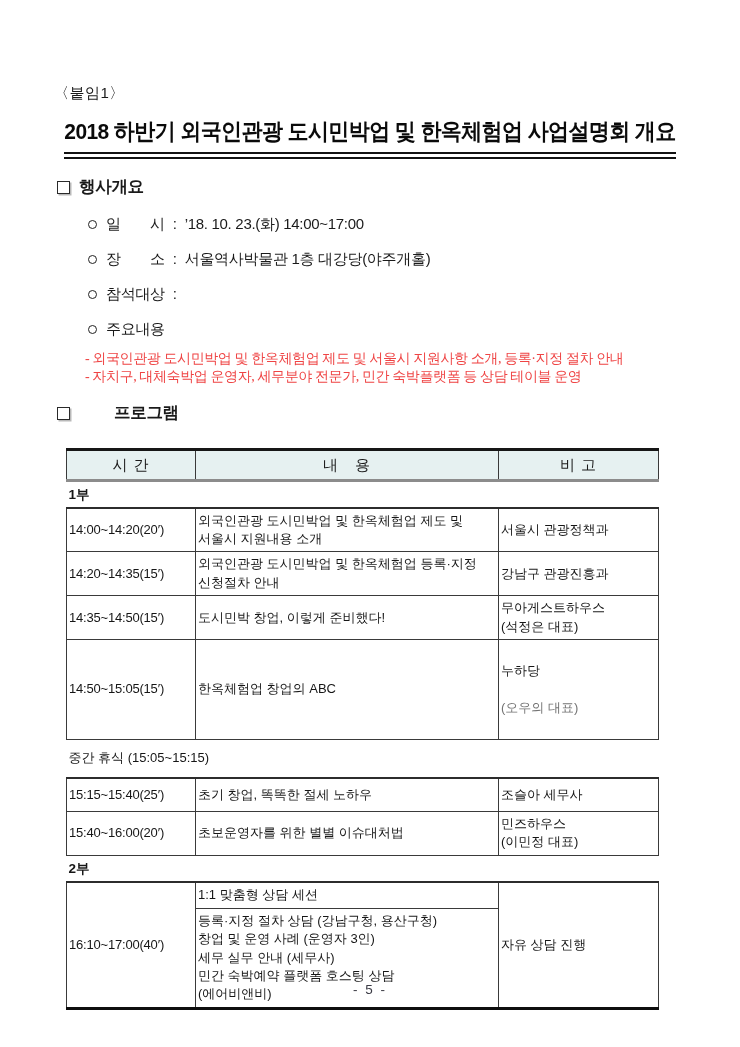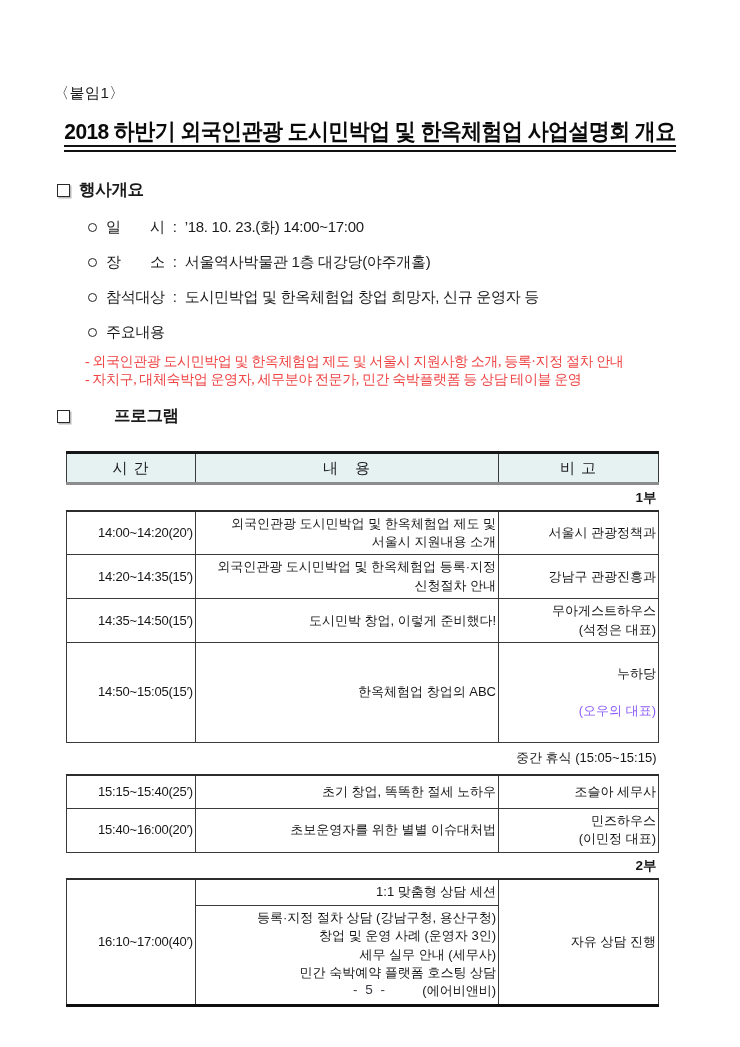--- a/index.html
+++ b/index.html
@@ -17,40 +17,41 @@
   .attachment {
     margin: 84px 0 0 54px;
     font-size: 15px;
     font-weight: 500;
     letter-spacing: 0.5px;
   }
   .title-band {
     margin: 14px 64px 0 64px;
     text-align: center;
     border-bottom: 7px double #121212;
+    padding-bottom: 7px;
   }
   .title-band h1 {
     font-size: 21px;
     font-weight: 800;
     letter-spacing: -0.6px;
     white-space: nowrap;
     transform: scaleY(1.08);
     color: #0a0a0a;
   }
   
   .sec-heading {
     display: flex;
     align-items: center;
     gap: 9px;
     margin-left: 57px;
     font-size: 16.5px;
     font-weight: 700;
     letter-spacing: -0.3px;
   }
-  .sec-heading.first { margin-top: 27px; }
+  .sec-heading.first { margin-top: 17px; }
   .sec-heading.second { margin-top: 16px; gap: 44px; }
   .sq-icon {
     width: 13px; height: 13px;
     border: 1.6px solid #2a2a2a;
     background: #fff;
     box-shadow: 1.5px 1.5px 0 #b9b9b9;
     flex: 0 0 auto;
   }
   
   .ov-item {
@@ -95,21 +96,21 @@
     border-bottom: 3px solid #8c8c8c;
     height: 31px;
     font-size: 15px;
     font-weight: 400;
     white-space: pre;
     letter-spacing: 1px;
   }
   table.program td {
     border: 1.4px solid #3a3a3a;
     font-size: 13px;
-    text-align: right;
+    text-align: left;
     vertical-align: middle;
     white-space: pre-line;
     line-height: 1.42;
     padding: 3px 2px;
     color: #161616;
   }
   td.time-cell { font-size: 13.2px; letter-spacing: -0.2px; }
   tr.section-row td {
     border-left: none;
     border-right: none;
@@ -120,32 +121,32 @@
     height: 27px;
     padding: 2px;
   }
   tr.section-row.after-header td { border-top: none; }
   tr.break-row td {
     border-left: none;
     border-right: none;
     border-top: 1.4px solid #3a3a3a;
     border-bottom: 2.4px solid #2c2c2c;
     font-weight: 400;
-    height: 33px;
+    height: 39px;
     padding: 2px;
   }
   tr.r2line td { height: 44px; }
   tr.r1line td { height: 33px; }
   td.sub-title-cell {
     height: 26px;
     border-bottom: 1px solid #8f8f8f;
   }
   td.sub-detail-cell { padding: 5px 2px 7px 2px; }
   tr.last-bottom td { border-bottom: 3px solid #0e0e0e; }
-  .link-blue { color: #8b5cf6; }
+  .link-blue { color: #737373; }
   
   .footer {
     position: absolute;
     left: 0; right: 0;
     top: 982px;
     text-align: center;
     font-size: 13.5px;
     letter-spacing: 2px;
     color: #3a3a44;
   }
@@ -177,21 +178,20 @@
     <span class="circle-icon"></span>
     <span class="ov-label">장　　소</span>
     <span class="ov-colon">:</span>
     <span class="ov-text">서울역사박물관 1층 대강당(야주개홀)</span>
   </div>
 
   <div class="ov-item">
     <span class="circle-icon"></span>
     <span class="ov-label">참석대상</span>
     <span class="ov-colon">:</span>
-    <span class="ov-text">도시민박업 및 한옥체험업 창업 희망자, 신규 운영자 등</span>
   </div>
 
   <div class="ov-item">
     <span class="circle-icon"></span>
     <span class="ov-label">주요내용</span>
   </div>
 
   <div class="ov-topics">
     <div class="topic-line">- 외국인관광 도시민박업 및 한옥체험업 제도 및 서울시 지원사항 소개, 등록·지정 절차 안내</div>
     <div class="topic-line">- 자치구, 대체숙박업 운영자, 세무분야 전문가, 민간 숙박플랫폼 등 상담 테이블 운영</div>

